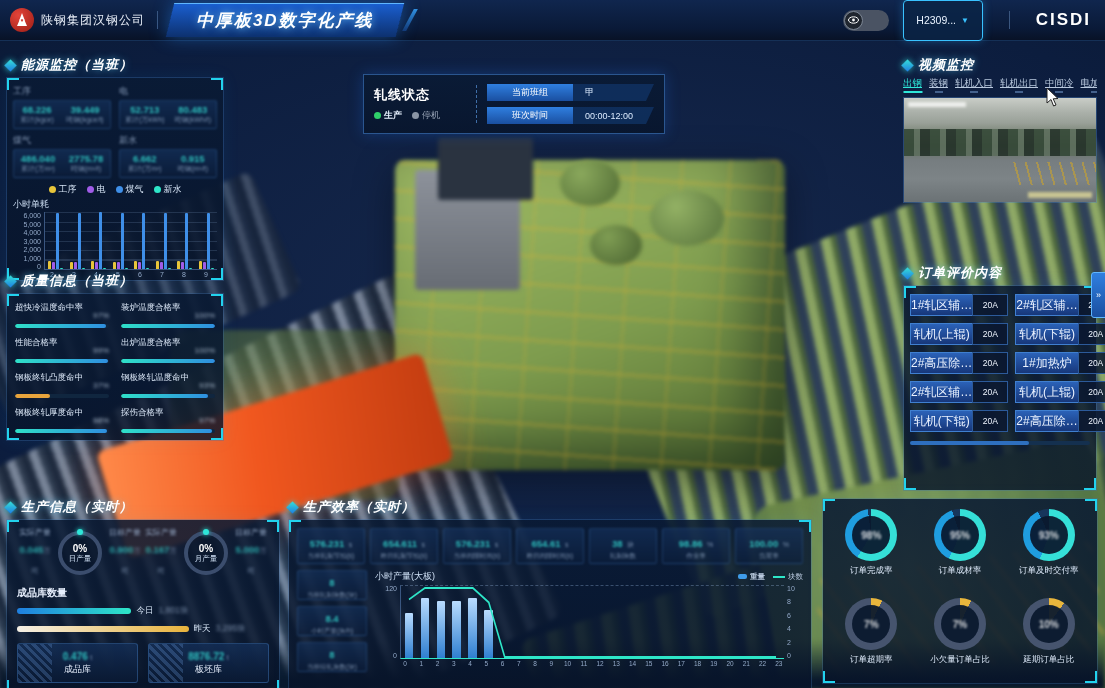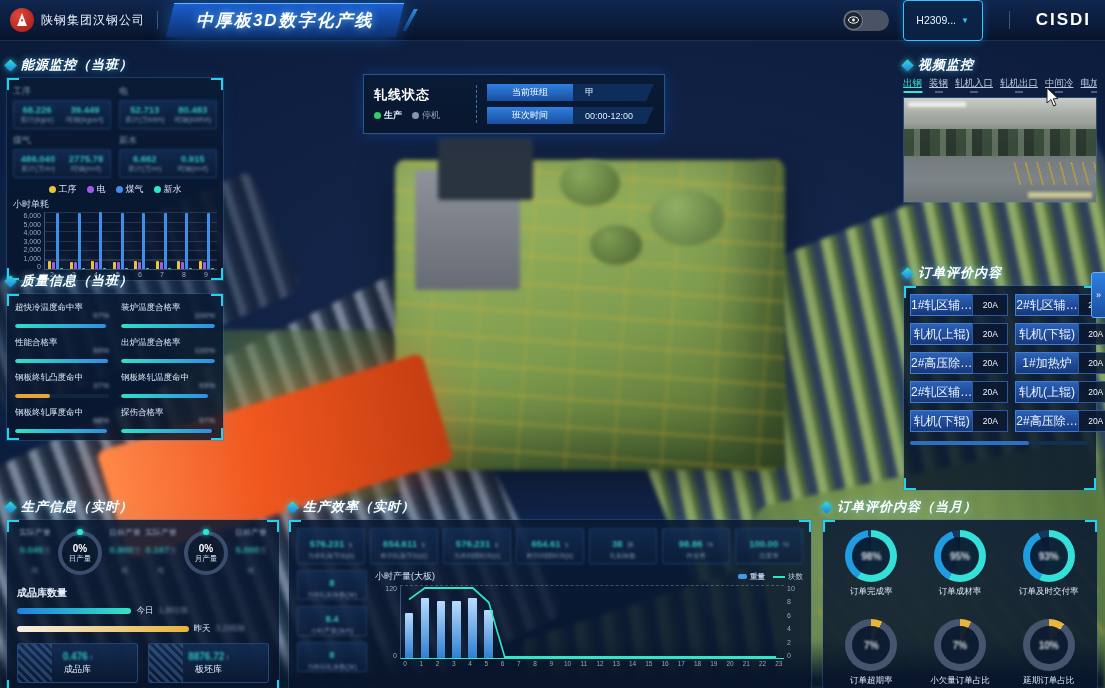--- a/index.html
+++ b/index.html
@@ -812,24 +812,20 @@
               <span>21</span>
               <span>22</span>
               <span>23</span>
             </div>
         </div>
       </div>
     </div>
   </section>
 
   <section class="widget" id="orders">
-    <div class="w-head">
-      <span class="dia"></span>
-      <b>订单评价内容（当月）</b>
-    </div>
     <div class="panel brk" id="donut-grid">
         <div class="donut-cell">
           <div class="donut" style="background: conic-gradient(rgb(53, 224, 216) 0deg, rgb(53, 224, 216) 58.8%, rgb(31, 157, 224) 58.8%, rgb(31, 157, 224) 98%, rgb(23, 54, 92) 98%, rgb(23, 54, 92) 100%);">
             <span class="d-val bl">98%</span>
           </div>
           <div class="d-lab">订单完成率</div>
         </div>
         <div class="donut-cell">
           <div class="donut" style="background: conic-gradient(rgb(53, 224, 216) 0deg, rgb(53, 224, 216) 57%, rgb(31, 157, 224) 57%, rgb(31, 157, 224) 95%, rgb(23, 54, 92) 95%, rgb(23, 54, 92) 100%);">
             <span class="d-val bl">95%</span>

